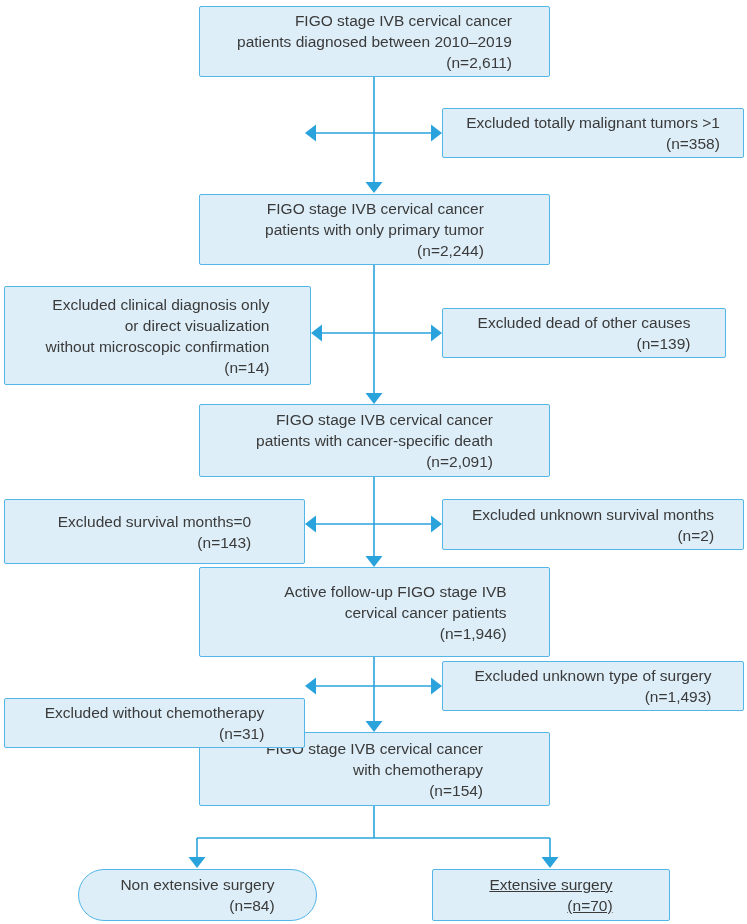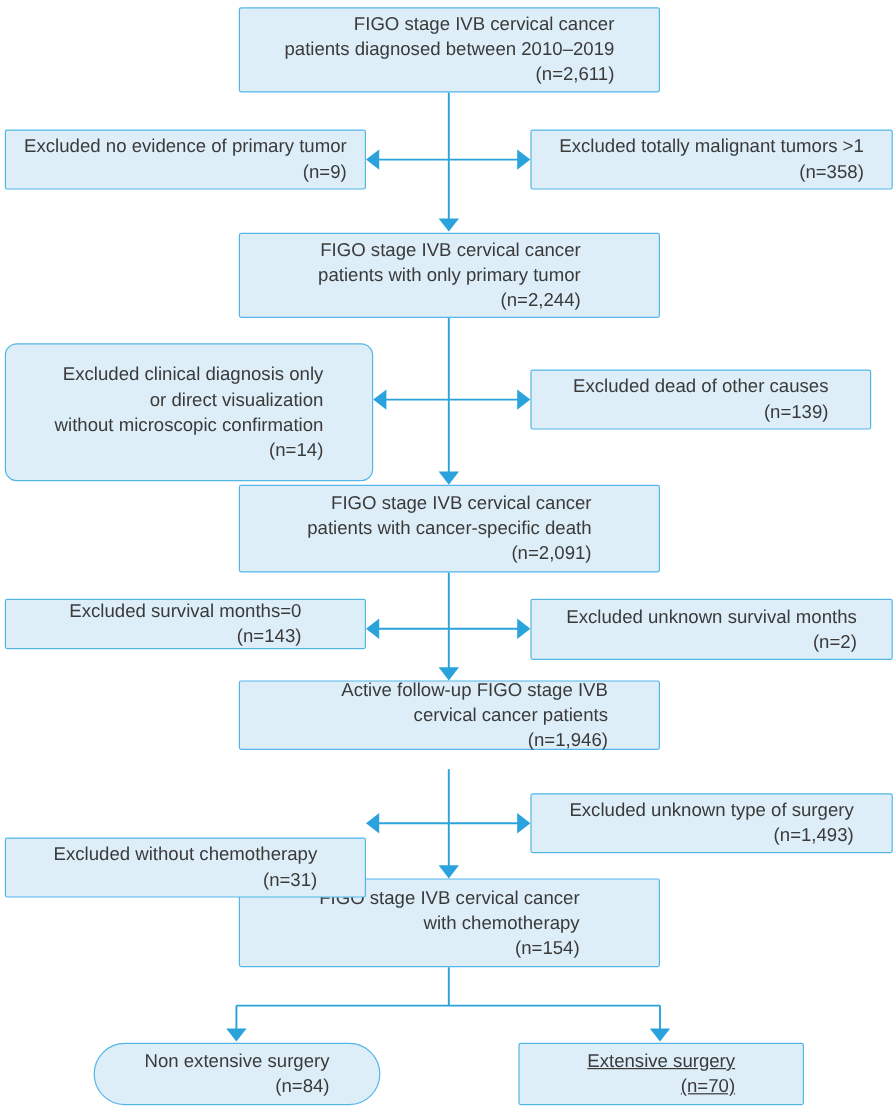--- a/index.html
+++ b/index.html
@@ -106,37 +106,35 @@
 (n=2,611)</div>
 
   <div class="box" style="left:199px; top:194px; width:351px; height:71px;">FIGO stage IVB cervical cancer
 patients with only primary tumor
 (n=2,244)</div>
 
   <div class="box" style="left:199px; top:404px; width:351px; height:73px;">FIGO stage IVB cervical cancer
 patients with cancer-specific death
 (n=2,091)</div>
 
-  <div class="box" style="left:199px; top:567px; width:351px; height:58px;padding-left:48px;">Active follow-up FIGO stage IVB
+  <div class="box" style="left:199px; top:567px; width:351px; height:90px;padding-left:48px;">Active follow-up FIGO stage IVB
 cervical cancer patients
 (n=1,946)</div>
 
   <div class="box" style="left:199px; top:732px; width:351px; height:74px;">FIGO stage IVB cervical cancer
 with chemotherapy
 (n=154)</div>
 
-  <div class="box" style="left:4px;  top:108px; width:301px; height:50px;">Excluded no evidence of primary tumor
-(n=9)</div>
 
-  <div class="box" style="left:4px;  top:286px; width:307px; height:115px;border-radius:10px;">Excluded clinical diagnosis only
+  <div class="box" style="left:4px;  top:286px; width:307px; height:99px;">Excluded clinical diagnosis only
 or direct visualization
 without microscopic confirmation
 (n=14)</div>
 
-  <div class="box" style="left:4px;  top:499px; width:301px; height:42px;">Excluded survival months=0
+  <div class="box" style="left:4px;  top:499px; width:301px; height:65px;">Excluded survival months=0
 (n=143)</div>
 
   <div class="box" style="left:4px;  top:661px; width:301px; height:50px;margin-top:37px;">Excluded without chemotherapy
 (n=31)</div>
 
   <div class="box" style="left:442px; top:108px; width:302px; height:50px;">Excluded totally malignant tumors &gt;1
 (n=358)</div>
 
   <div class="box" style="left:442px; top:308px; width:284px; height:50px;">Excluded dead of other causes
 (n=139)</div>

